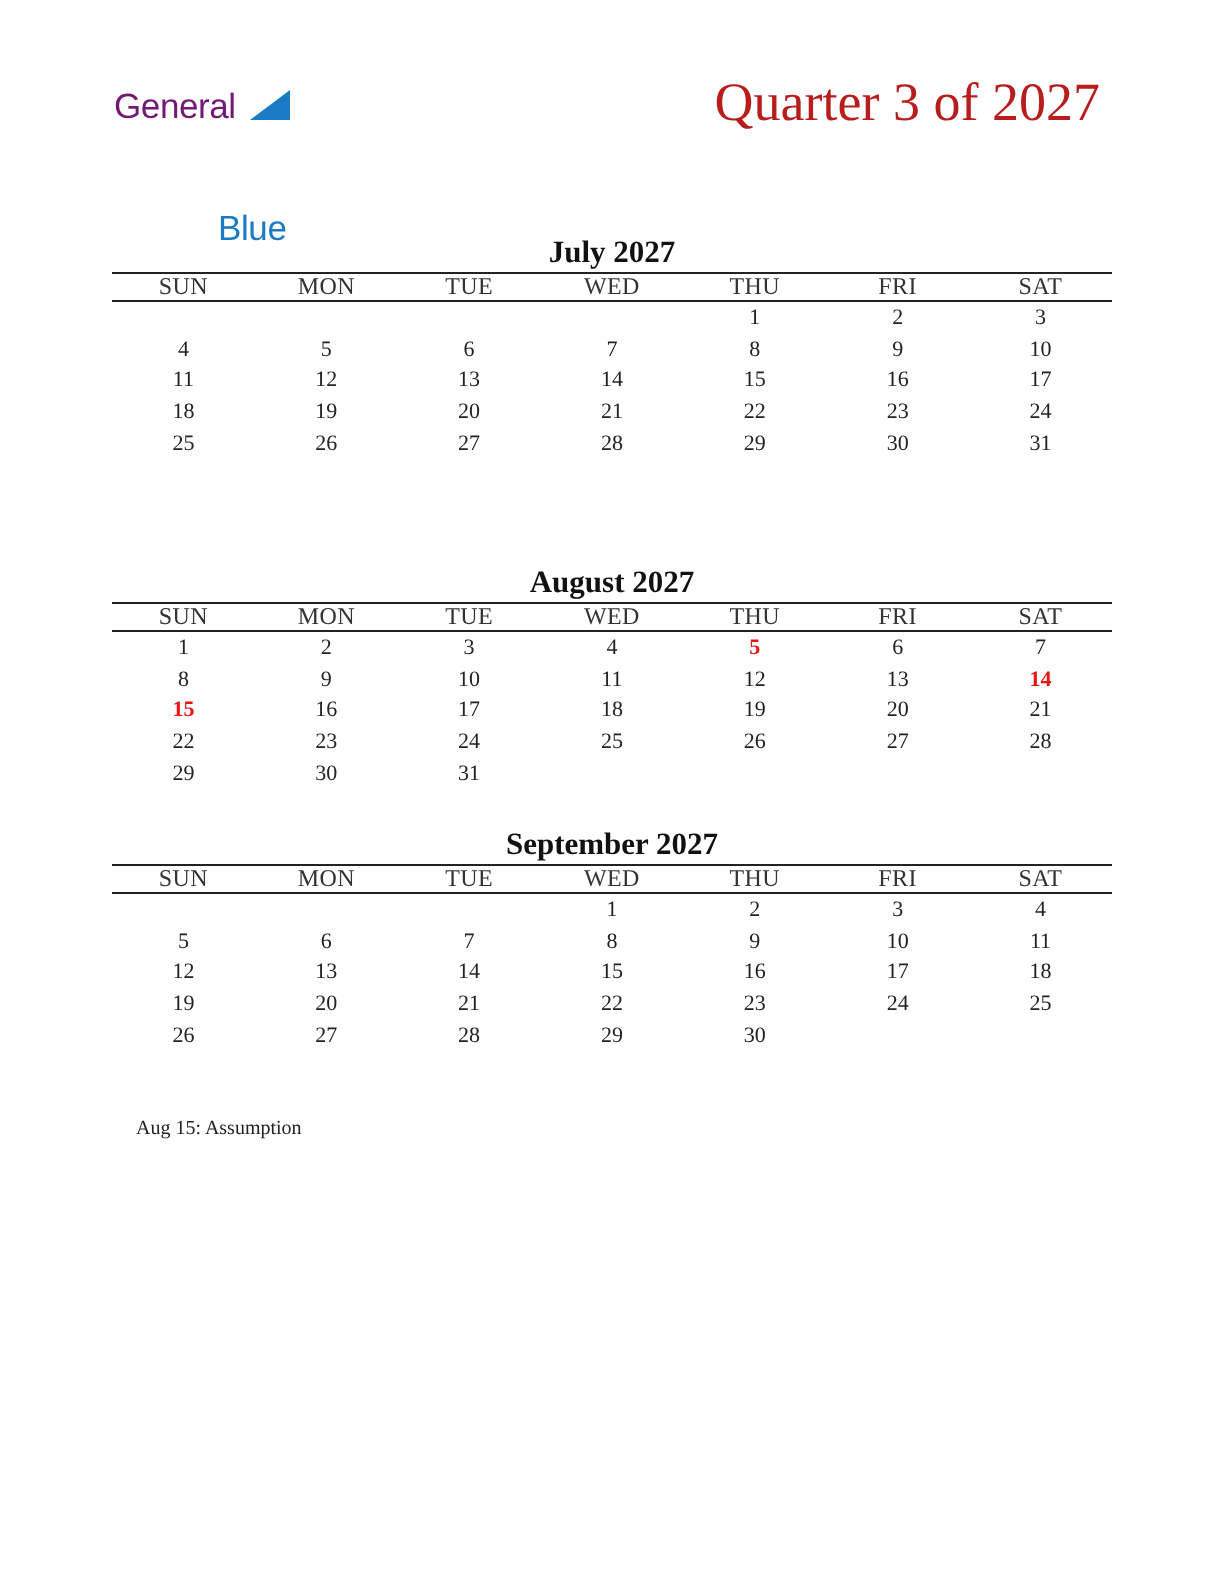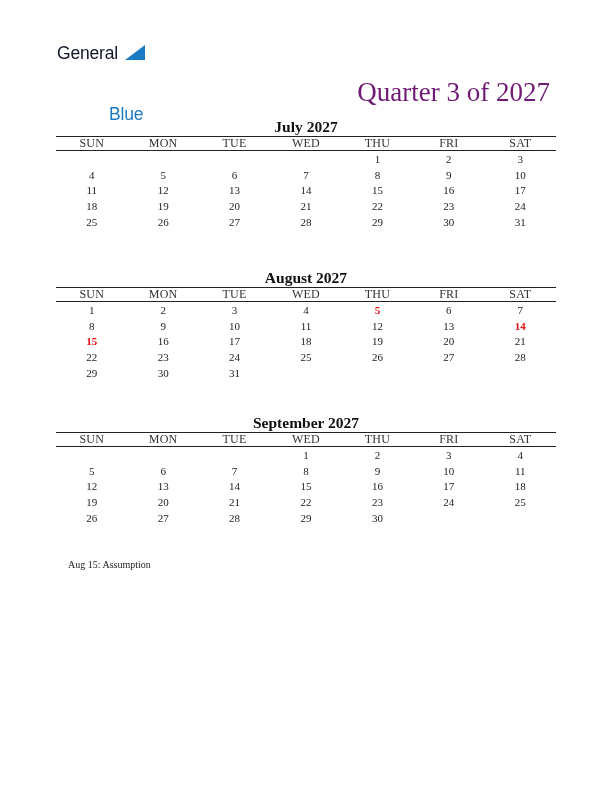--- a/index.html
+++ b/index.html
@@ -1,24 +1,24 @@
 <!DOCTYPE html>
 <html><head>
   <meta charset="utf-8">
   <style>
     * { margin: 0; padding: 0; box-sizing: border-box; }
     html, body { width: 612px; height: 792px; background: #ffffff; overflow: hidden; }
     body { position: relative; font-family: "DejaVu Serif", "Liberation Serif", serif; color: #222; }
 
     .logo { position: absolute; left: 57px; top: 43px; width: 100px; height: 40px; }
-    .logo-general { position: absolute; left: 0; top: 0; font-family: "Liberation Sans", sans-serif; font-size: 17.5px; color: #0f172a; letter-spacing: -0.2px; }
+    .logo-general { position: absolute; left: 0; top: 0; font-family: "Liberation Sans", sans-serif; font-size: 17.5px; color: #701a75; letter-spacing: -0.2px; }
     .logo-blue { position: absolute; left: 52px; top: 17px; font-family: "Liberation Sans", sans-serif; font-size: 17.5px; color: #1a7ac4; letter-spacing: -0.2px; margin-top: 44px; }
     .logo-tri { position: absolute; left: 68px; top: 2px; width: 0; height: 0; border-left: 20px solid transparent; border-bottom: 15px solid #1a7ac4; }
 
-    .title { position: absolute; right: 62px; top: 36px; text-align: right; font-family: "Liberation Serif", serif; font-size: 27px; line-height: 31px; color: #701a75; margin-top: 41px; }
+    .title { position: absolute; right: 62px; top: 36px; text-align: right; font-family: "Liberation Serif", serif; font-size: 27px; line-height: 31px; color: #b91c1c; }
 
     .month { position: absolute; left: 56px; width: 500px; }
     .month-title { text-align: center; font-family: "Liberation Serif", serif; font-size: 15.5px; color: #111; height: 19px; line-height: 19px; font-weight: bold; }
     .cal-head { display: flex; border-top: 1.5px solid #222; border-bottom: 1.5px solid #222; height: 15px; align-items: center; margin-top: 0; }
     .cal-head span { flex: 1; text-align: center; font-family: "Liberation Serif", serif; font-size: 12px; color: #333; letter-spacing: 0.2px; }
     .cal-row { display: flex; height: 15.8px; align-items: center; }
     .cal-row span { flex: 1; text-align: center; font-family: "Liberation Serif", serif; font-size: 11px; color: #222; }
     .cal-row span.holiday { color: #e81313; font-weight: bold; }
 
     .notes { position: absolute; left: 68px; top: 558px; font-family: "Liberation Serif", serif; font-size: 10px; line-height: 14.5px; color: #222; }
@@ -86,21 +86,21 @@
     <div class="cal-row">
       <span>25</span>
       <span>26</span>
       <span>27</span>
       <span>28</span>
       <span>29</span>
       <span>30</span>
       <span>31</span>
     </div>
   </div>
-<div class="month" style="top:268px;">
+<div class="month" style="top:282px;">
     <div class="month-title">August 2027</div>
     <div class="cal-head">
       <span>SUN</span>
       <span>MON</span>
       <span>TUE</span>
       <span>WED</span>
       <span>THU</span>
       <span>FRI</span>
       <span>SAT</span>
     </div>

